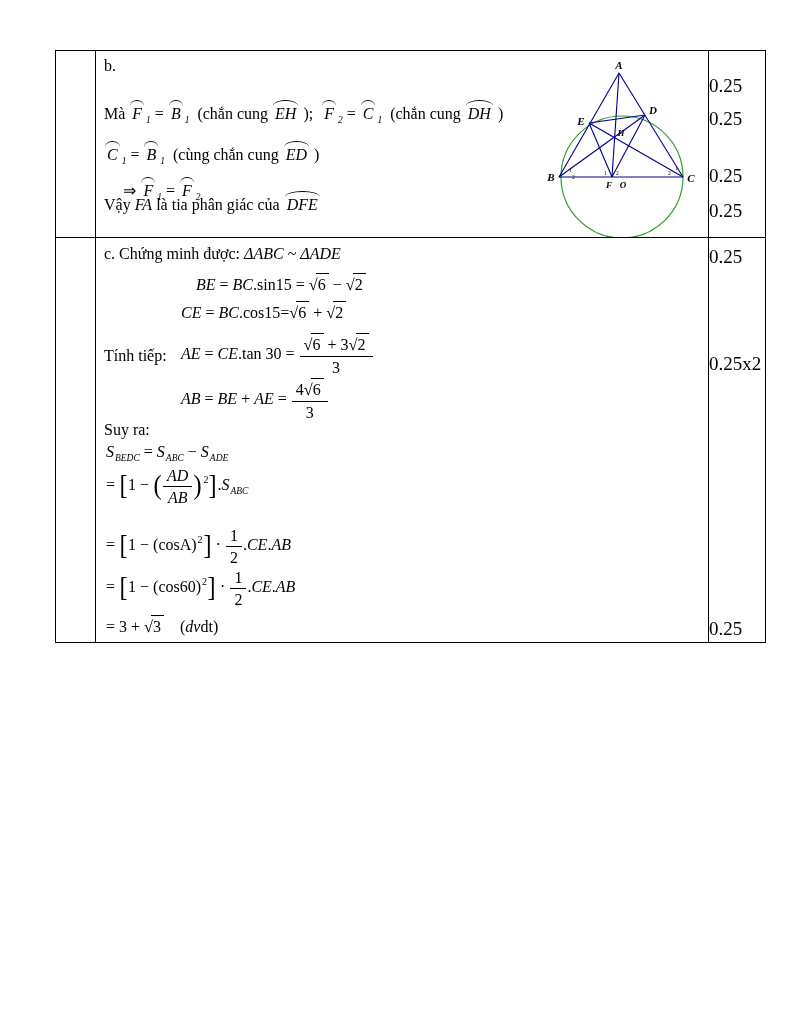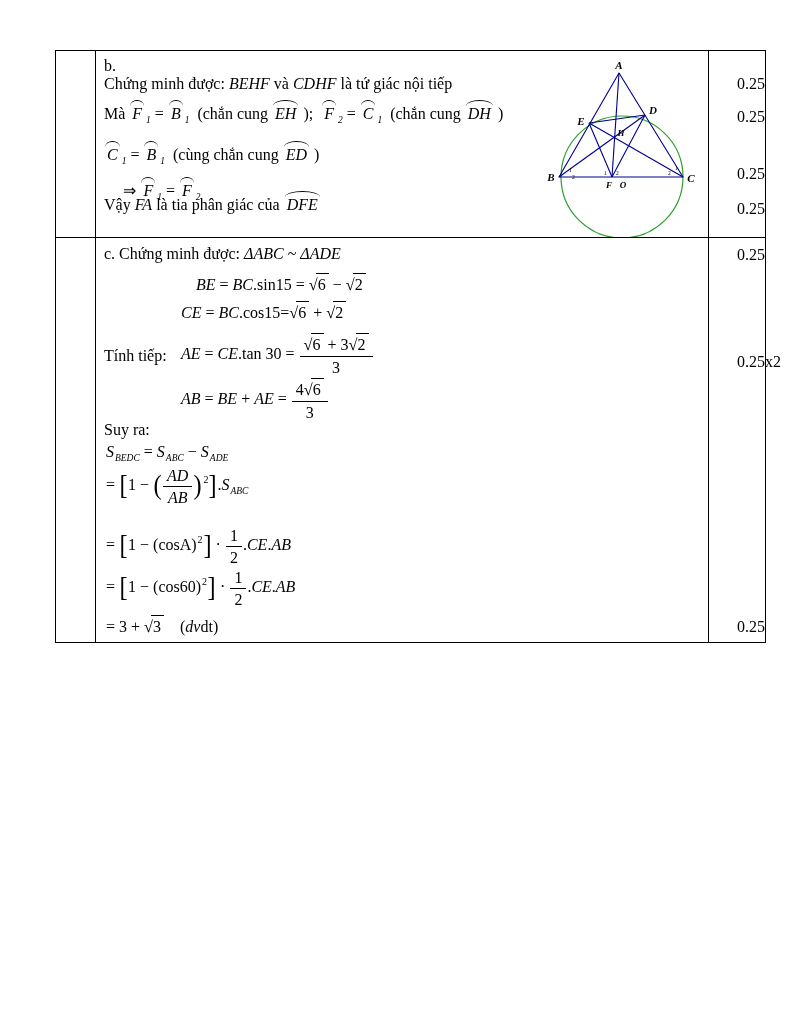--- a/index.html
+++ b/index.html
@@ -22,37 +22,36 @@
                  border-top:1.4px solid #000;
                  border-radius:50% 50% 0 0 / 100% 100% 0 0; }
   .sqrt { display:inline-block; white-space:nowrap; }
   .rad { display:inline-block; font-size:1.02em; }
   .radbody { display:inline-block; border-top:1.2px solid #000; margin-left:-2px; padding:1px 3px 0 2px; }
   .frac { display:inline-block; vertical-align:middle; text-align:center; margin:0 1px; line-height:1.2; }
   .frac .num { display:block; padding:0 4px 1px 4px; border-bottom:1.2px solid #000; }
   .frac .den { display:block; padding-top:1px; }
   .bigb { display:inline-block; font-size:27px; vertical-align:middle; line-height:0.8;
           position:relative; top:-1px; transform:scaleX(0.9); }
-  .score { position:absolute; left:0; right:0; text-align:right; font-size:16px; }
+  .score { position:absolute; left:0; right:0; text-align:left; font-size:19px; }
   .diagram { position:absolute; left:446px; top:2px; width:170px; height:186px; }
   .ptlbl text { font-family:"Liberation Serif", serif; font-weight:bold; font-style:italic;
                 font-size:11px; fill:#000; }
   .ptlbl text.small { font-size:9px; }
   .ptlbl g.tiny text { font-size:5.5px; font-weight:normal; font-style:normal; }
 </style>
 </head>
 <body>
 
 <div class="page">
   <div class="answer-table">
 
     <div class="cell cb cr"></div>
     <div class="cell cb cr main-cell">
       <div class="tline" style="left:8px; top:5px;">b.</div>
-      <div class="tline" style="left:8px; top:23px;">Chứng minh được: <i>BEHF</i> và <i>CDHF</i> là tứ giác nội tiếp</div>
       <div class="tline" style="left:8px; top:49px;">Mà <span class="arc"><i>F</i></span><sub class="msub">1</sub> = <span class="arc"><i>B</i></span><sub class="msub">1</sub>&nbsp; (chắn cung <span class="arc"><i>EH</i></span> );&nbsp; <span class="arc"><i>F</i></span><sub class="msub">2</sub> = <span class="arc"><i>C</i></span><sub class="msub">1</sub>&nbsp; (chắn cung <span class="arc"><i>DH</i></span> )</div>
       <div class="tline" style="left:8px; top:90px;"><span class="arc"><i>C</i></span><sub class="msub">1</sub> = <span class="arc"><i>B</i></span><sub class="msub">1</sub>&nbsp; (cùng chắn cung <span class="arc"><i>ED</i></span> )</div>
       <div class="tline" style="left:8px; top:126px;margin-left:19px;">⇒ <span class="arc"><i>F</i></span><sub class="msub">1</sub> = <span class="arc"><i>F</i></span><sub class="msub">2</sub></div>
       <div class="tline" style="left:8px; top:140px;">Vậy <i>FA</i> là tia phân giác của <span class="arc"><i>DFE</i></span></div>
 
       <div class="diagram">
         <svg viewBox="0 0 170 186" width="170" height="186">
           <circle cx="80" cy="124" r="61" fill="none" stroke-width="1.2" stroke="#2e9e2e"></circle>
           <g fill="none" stroke-width="1.1" stroke-linejoin="round" stroke="#00008b">
             <path d="M77,20 L17,124 L141,124 Z"></path>
@@ -101,18 +100,18 @@
       <div class="tline" style="left:85px; top:140px;"><i>AB</i> = <i>BE</i> + <i>AE</i> = <span class="frac"><span class="num">4<span class="sqrt"><span class="rad">√</span><span class="radbody">6</span></span></span><span class="den">3</span></span></div>
       <div class="tline" style="left:8px;  top:182px;">Suy ra:</div>
       <div class="tline" style="left:10px; top:204px;"><i>S</i><sub class="msub">BEDC</sub> = <i>S</i><sub class="msub">ABC</sub> − <i>S</i><sub class="msub">ADE</sub></div>
       <div class="tline" style="left:10px; top:228px;">= <span class="bigb">[</span>1 − <span class="bigb">(</span><span class="frac"><span class="num"><i>AD</i></span><span class="den"><i>AB</i></span></span><span class="bigb">)</span><sup class="msup">2</sup><span class="bigb">]</span>.<i>S</i><sub class="msub">ABC</sub></div>
       <div class="tline" style="left:10px; top:288px;">= <span class="bigb">[</span>1 − (cosA)<sup class="msup">2</sup><span class="bigb">]</span> · <span class="frac"><span class="num">1</span><span class="den">2</span></span>.<i>CE</i>.<i>AB</i></div>
       <div class="tline" style="left:10px; top:330px;">= <span class="bigb">[</span>1 − (cos60)<sup class="msup">2</sup><span class="bigb">]</span> · <span class="frac"><span class="num">1</span><span class="den">2</span></span>.<i>CE</i>.<i>AB</i></div>
       <div class="tline" style="left:10px; top:377px;text-align:center;">= 3 + <span class="sqrt"><span class="rad">√</span><span class="radbody">3</span></span>&nbsp;&nbsp;&nbsp; (<i>dv</i>dt)</div>
     </div>
     <div class="cell">
       <span class="score" style="top:8px;">0.25</span>
-      <span class="score" style="top:115px;margin-left:28px;">0.25x2</span>
+      <span class="score" style="top:115px;">0.25x2</span>
       <span class="score" style="top:380px;">0.25</span>
     </div>
 
   </div>
 </div>
 
 </body></html>

